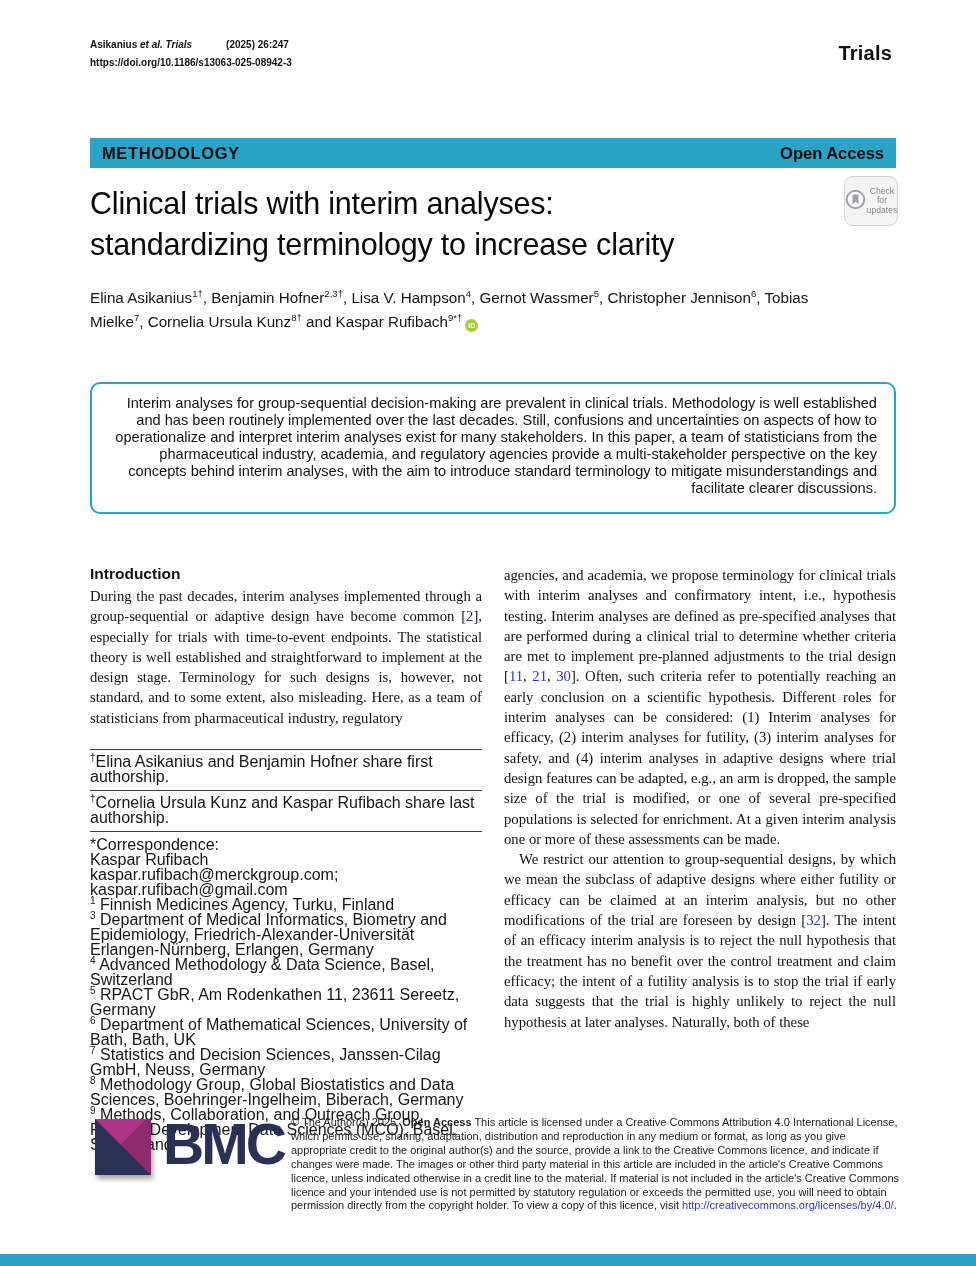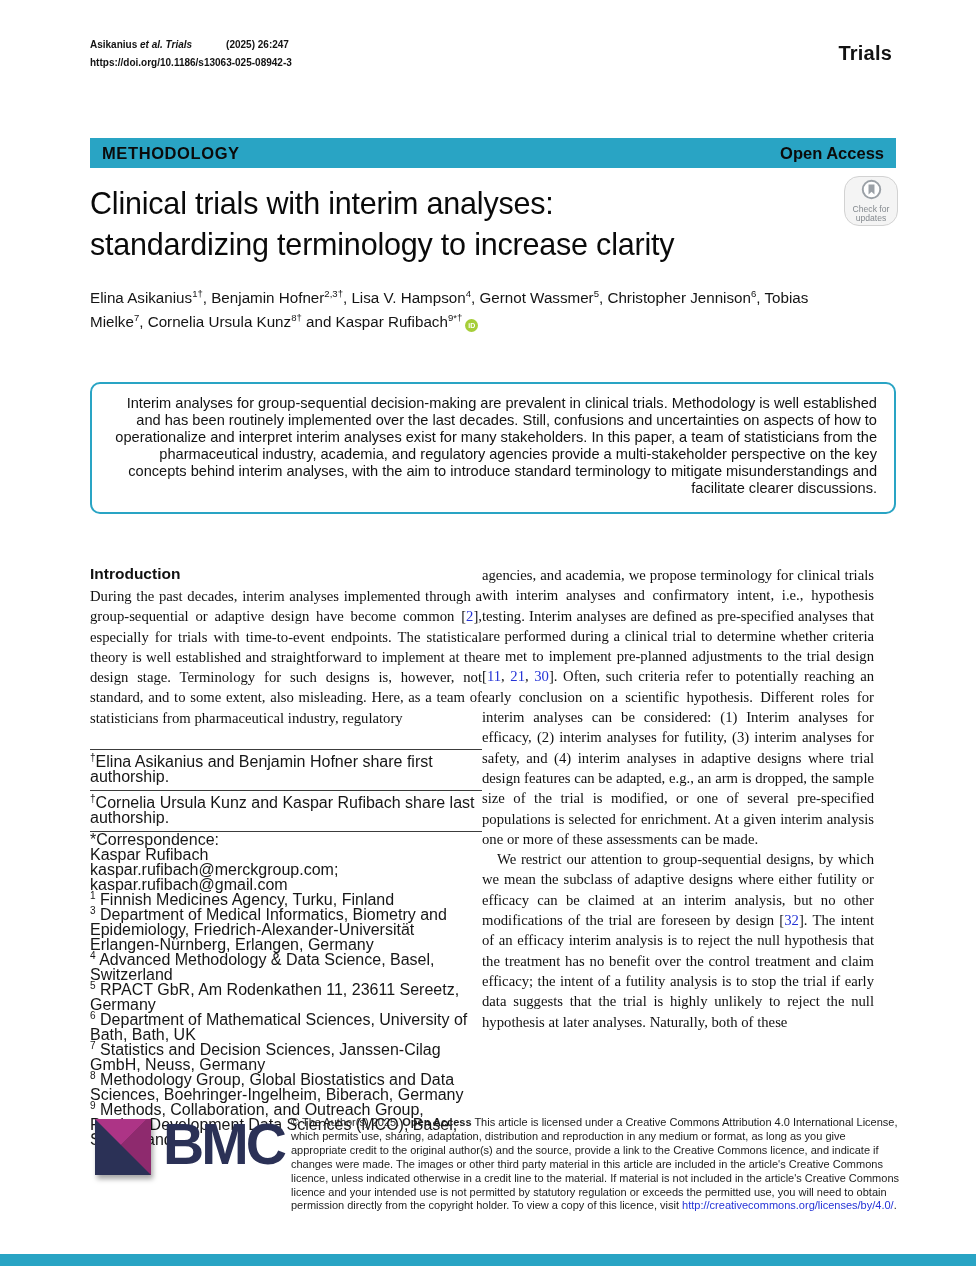--- a/index.html
+++ b/index.html
@@ -18,50 +18,50 @@
   .journal{position:absolute;right:84px;top:42px;font-size:20px;font-weight:700;letter-spacing:.2px;}
 
   
   .banner{position:absolute;left:90px;top:138px;width:806px;height:30px;background:var(--teal);
           display:flex;justify-content:space-between;align-items:center;padding:0 12px;box-sizing:border-box;}
   .banner .cat{font-size:16.5px;font-weight:700;letter-spacing:.6px;color:#0b0b0b;}
   .banner .oa{font-size:16.5px;font-weight:700;color:#0b0b0b;}
 
   
   .check{position:absolute;left:844px;top:176px;width:52px;height:48px;background:#f4f4f4;
-         border:1px solid #d2d2d2;border-radius:15px;display:flex;flex-direction:column;align-items:center;
+         border:1px solid #d2d2d2;border-radius:9px;display:flex;flex-direction:row;align-items:center;
          justify-content:center;gap:1px;cursor:pointer;}
   .check .txt{font-size:8.6px;line-height:9.5px;color:#84898e;text-align:center;}
 
   
   .title{position:absolute;left:90px;top:183px;width:745px;font-size:30.5px;line-height:40.5px;
          color:#0a0a0a;letter-spacing:-.2px;}
   .authors{position:absolute;left:90px;top:286px;width:770px;font-size:15.2px;line-height:23.5px;color:#141414;}
   .orcid{display:inline-block;width:13px;height:13px;border-radius:50%;background:#a6ce39;color:#fff;
          font-size:7px;font-weight:700;text-align:center;line-height:13px;vertical-align:-1px;margin-left:3px;}
 
   
   .abstract{position:absolute;left:90px;top:382px;width:806px;box-sizing:border-box;
             border:2px solid var(--teal);border-radius:10px;padding:11px 17px 15px;}
   .abstract .ah{font-size:16.5px;font-weight:700;margin:0 0 9px 0;}
   .abstract .at{font-size:14.6px;line-height:17px;margin:0;hyphens:auto;text-align:right;-webkit-hyphens:auto;}
 
   
-  .columns{position:absolute;left:90px;top:565px;width:806px;display:flex;}
+  .columns{position:absolute;left:90px;top:565px;width:806px;display:flex;gap:22px;}
   .col{width:392px;}
   .sech{font-family:"Liberation Sans",sans-serif;font-size:15.5px;font-weight:700;margin:0 0 3px 0;}
   .body-p{font-family:"Liberation Serif",serif;font-size:14.7px;line-height:20.3px;margin:0;
           text-align:justify;hyphens:auto;-webkit-hyphens:auto;color:#101010;}
   .indent{text-indent:15px;}
   .mt{margin-top:0px;}
 
   
   .fnblock{margin-top:21px;font-size:16px;line-height:15px;color:#161616;}
   .fnline{border-top:1.3px solid #3c3c3c;padding:4px 0 6px 0;}
-  .corr{border-top:1.3px solid #3c3c3c;}
+  .corr{border-top:1.3px solid #3c3c3c;padding-top:5px;}
   .rl{margin:0;}
 
   
   .bmc{position:absolute;left:95px;top:1118px;width:190px;height:62px;}
   .bmc-mark{position:absolute;left:0;top:1px;width:56px;height:56px;
             background:linear-gradient(135deg,#ad3486 0%,#ad3486 46%,#8e2a6e 46%);
             box-shadow:2px 4px 5px rgba(0,0,0,.35);}
   .bmc-mark::after{content:"";position:absolute;left:0;top:0;width:100%;height:100%;
             background:var(--navy);clip-path:polygon(0 0,100% 100%,0 100%);}
   .bmc-word{position:absolute;left:68px;top:-7px;font-size:57px;font-weight:700;color:var(--navy);

